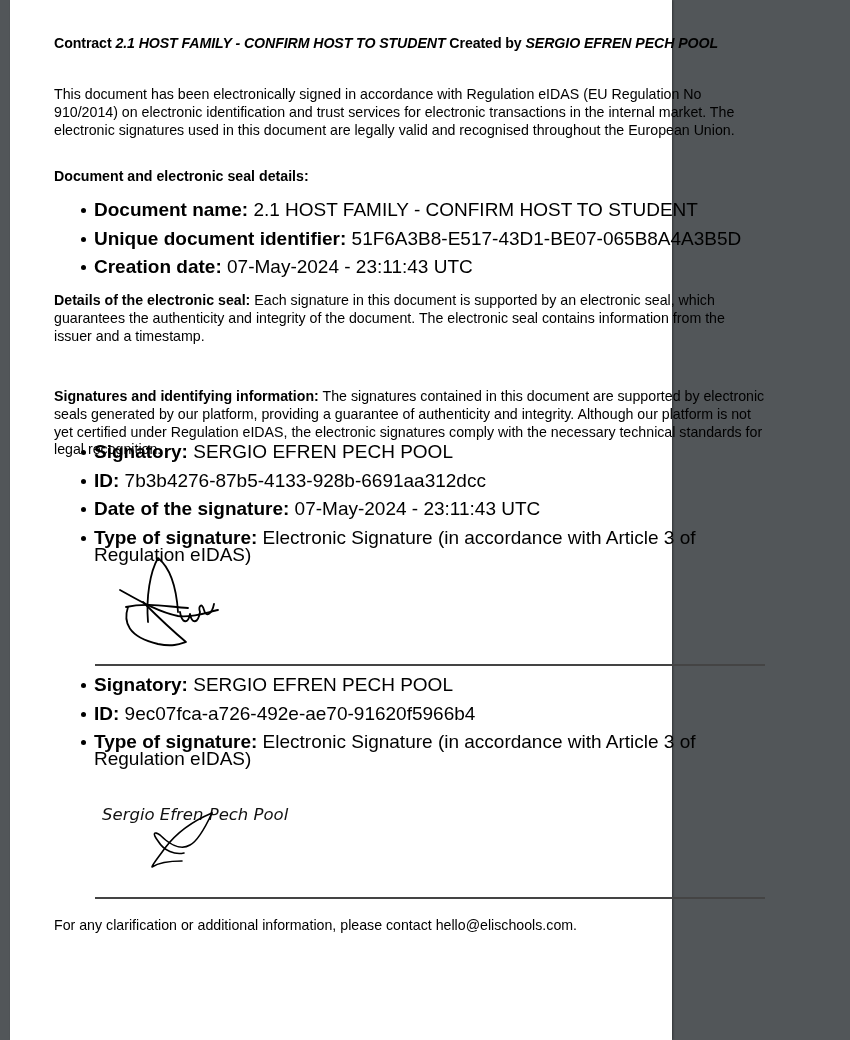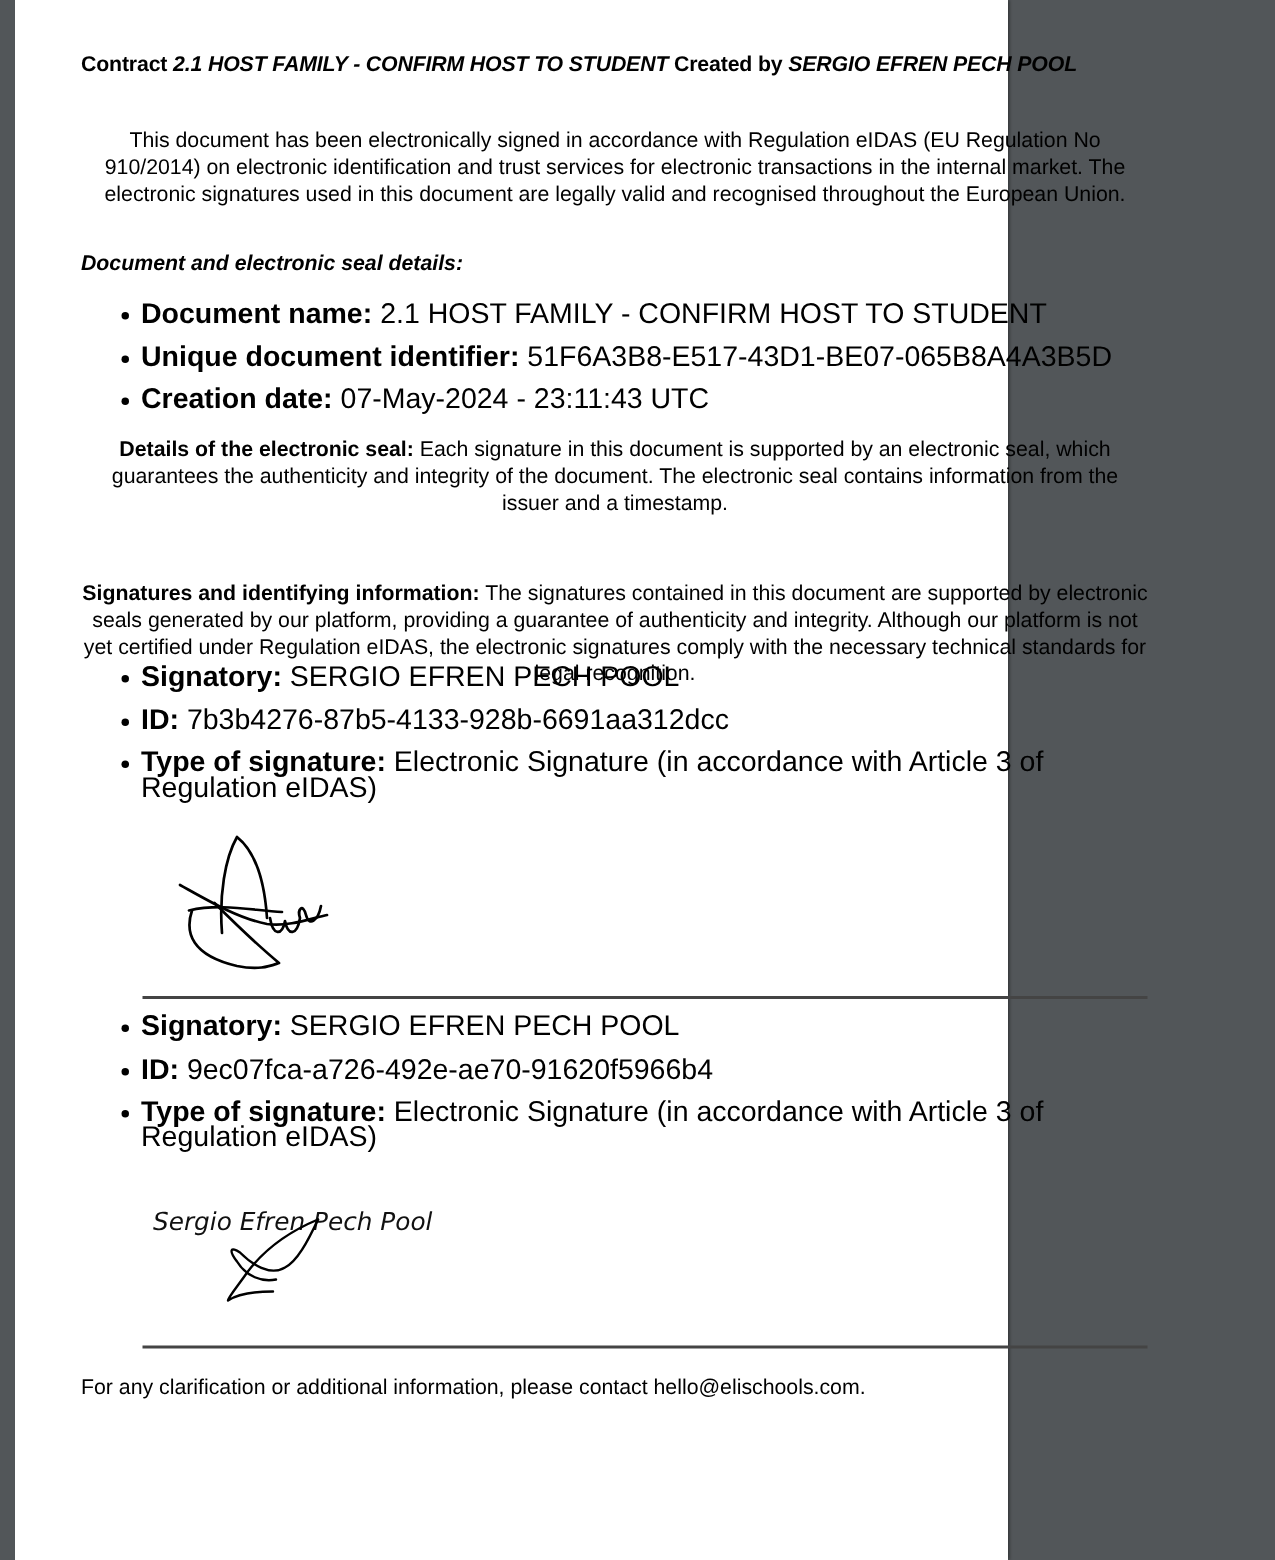--- a/index.html
+++ b/index.html
@@ -11,23 +11,23 @@
     position: relative;
   }
   .page {
     position: absolute; left: 10px; top: 0; width: 662px; height: 1040px;
     background: #fff;
     box-shadow: 1px 0 2px rgba(0,0,0,0.4);
   }
   .content { position: absolute; left: 44px; top: 0; width: 720px; }
   .title { position: absolute; top: 35px; font-size: 14.2px; font-weight: bold; white-space: nowrap; letter-spacing: -0.1px; }
   .title i { font-style: italic; }
-  p { margin: 0; font-size: 14.2px; line-height: 17.8px; text-align: center; }
+  p { margin: 0; font-size: 14.2px; line-height: 17.8px; }
   .intro { position: absolute; top: 86px; width: 712px; }
-  .seal-heading { position: absolute; top: 168px; font-weight: bold; font-style: italic; }
+  .seal-heading { position: absolute; top: 168px; font-weight: bold; }
   ul { margin: 0; padding: 0; list-style: none; }
   ul li { position: relative; padding-left: 40px; font-size: 19px; line-height: 17px; height: 28.7px; }
   ul li::before { content: ""; position: absolute; left: 27px; top: 7px; width: 5px; height: 5px; border-radius: 50%; background: #000; }
   b { font-weight: bold; }
   .doc-list { position: absolute; top: 201px; }
   .seal-details { position: absolute; top: 292px; width: 712px; }
   .sig-info { position: absolute; top: 356px; width: 712px; margin-top: 32px; }
   .sig-list-1 { position: absolute; top: 443px; }
   .sig-list-2 { position: absolute; top: 676px; }
   .sig-img-1 { position: absolute; left: 64px; top: 552px; width: 110px; height: 95px; }
@@ -62,20 +62,21 @@
       <li><b>Creation date:</b> <span>07-May-2024 - 23:11:43 UTC</span></li>
     </ul>
 
     <p class="seal-details"><b>Details of the electronic seal:</b> <span>Each signature in this document is supported by an electronic seal, which guarantees the authenticity and integrity of the document. The electronic seal contains information from the issuer and a timestamp.</span></p>
 
     <p class="sig-info"><b>Signatures and identifying information:</b> <span>The signatures contained in this document are supported by electronic seals generated by our platform, providing a guarantee of authenticity and integrity. Although our platform is not yet certified under Regulation eIDAS, the electronic signatures comply with the necessary technical standards for legal recognition.</span></p>
 
     <ul class="sig-list-1">
       <li><b>Signatory:</b> <span>SERGIO EFREN PECH POOL</span></li>
       <li><b>ID:</b> <span>7b3b4276-87b5-4133-928b-6691aa312dcc</span></li>
+      <li><b>Date of the signature:</b> <span>07-May-2024 - 23:11:43 UTC</span></li>
       <li><b>Type of signature:</b> <span>Electronic Signature (in accordance with Article 3 of Regulation eIDAS)</span></li>
     </ul>
 
     <svg class="sig-img-1" viewBox="0 0 110 95">
       <g fill="none" stroke="#000" stroke-width="1.8" stroke-linecap="round" stroke-linejoin="round">
         <path d="M30 70 C28 45, 32 20, 40 6 C50 14, 58 30, 60 60"></path>
         <path d="M2 38 C20 48, 40 60, 60 64 C75 66, 90 60, 100 58"></path>
         <path d="M10 55 C5 70, 10 85, 40 92 C55 95, 62 92, 68 90 C50 75, 35 60, 25 50"></path>
         <path d="M8 55 C30 50, 50 55, 70 56"></path>
         <path d="M62 60 C64 72, 70 72, 72 62 C74 72, 80 72, 82 60 C80 54, 84 50, 86 58 C88 66, 94 62, 96 52"></path>

